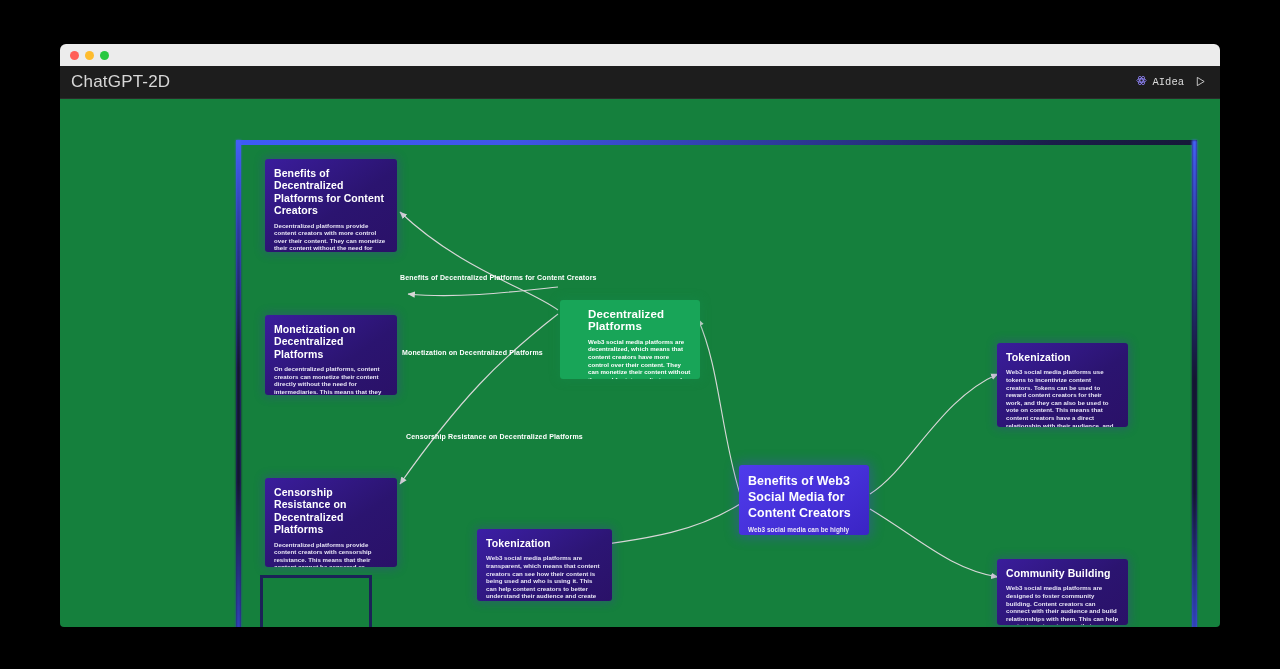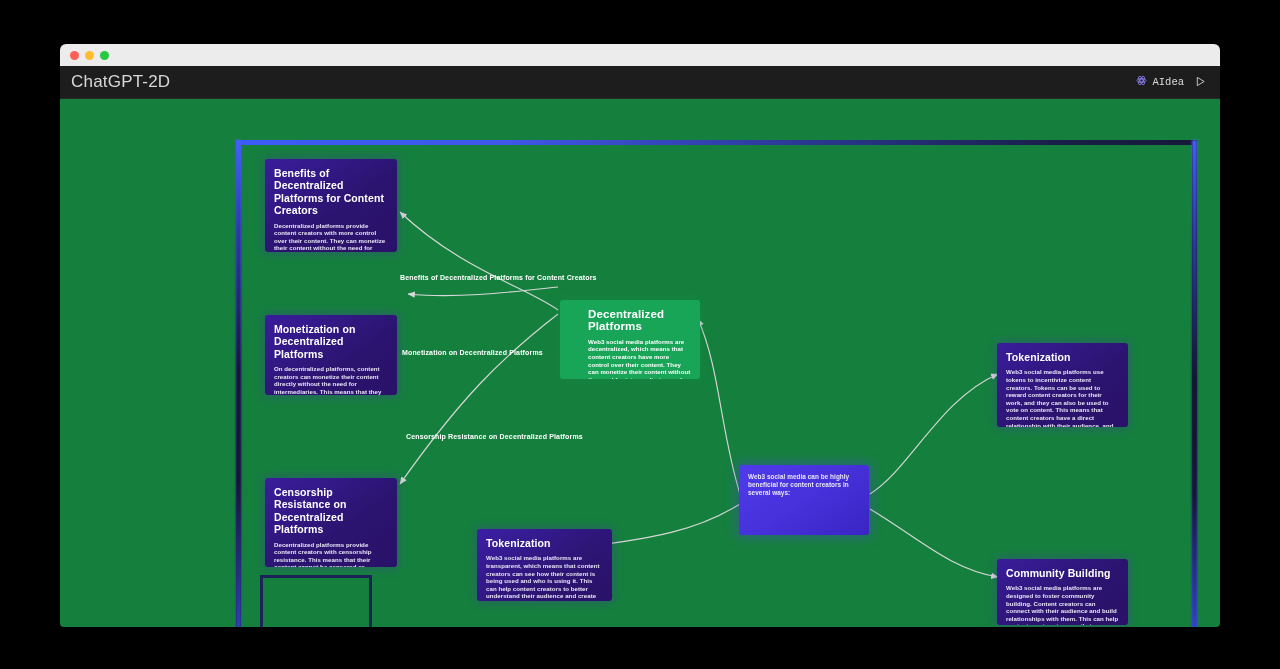--- a/index.html
+++ b/index.html
@@ -210,20 +210,21 @@
       <h3>Decentralized Platforms</h3>
       <p>Web3 social media platforms are decentralized, which means that content creators have more control over their content. They can monetize their content without the need for intermediaries, and they can also ensure that their content is not censored or removed without their consent.</p>
     </div>
 
     <div class="node" style="left:417px; top:430px; width:135px; height:72px; background:linear-gradient(145deg,#3c1fa6 0%,#2c1574 60%,#2a1168 100%);">
       <h3>Tokenization</h3>
       <p>Web3 social media platforms are transparent, which means that content creators can see how their content is being used and who is using it. This can help content creators to better understand their audience and create content that resonates with them.</p>
     </div>
 
     <div class="node hero" style="left:679px; top:366px; width:130px; height:70px; background:linear-gradient(145deg,#4f3bec 0%,#4530d8 55%,#3a24c4 100%); box-shadow:0 0 12px 3px rgba(80,60,230,.35);">
+      <h3>Benefits of Web3 Social Media for Content Creators</h3>
       <p>Web3 social media can be highly beneficial for content creators in several ways:</p>
     </div>
 
     <div class="node" style="left:937px; top:244px; width:131px; height:84px; background:linear-gradient(145deg,#3a1d9c 0%,#2b1470 58%,#2a1168 100%);">
       <h3>Tokenization</h3>
       <p>Web3 social media platforms use tokens to incentivize content creators. Tokens can be used to reward content creators for their work, and they can also be used to vote on content. This means that content creators have a direct relationship with their audience, and they can be rewarded for creating high-quality content.</p>
     </div>
 
     <div class="node" style="left:937px; top:460px; width:131px; height:66px; background:linear-gradient(145deg,#3a1d9c 0%,#2b1470 58%,#2a1168 100%);">
       <h3>Community Building</h3>

